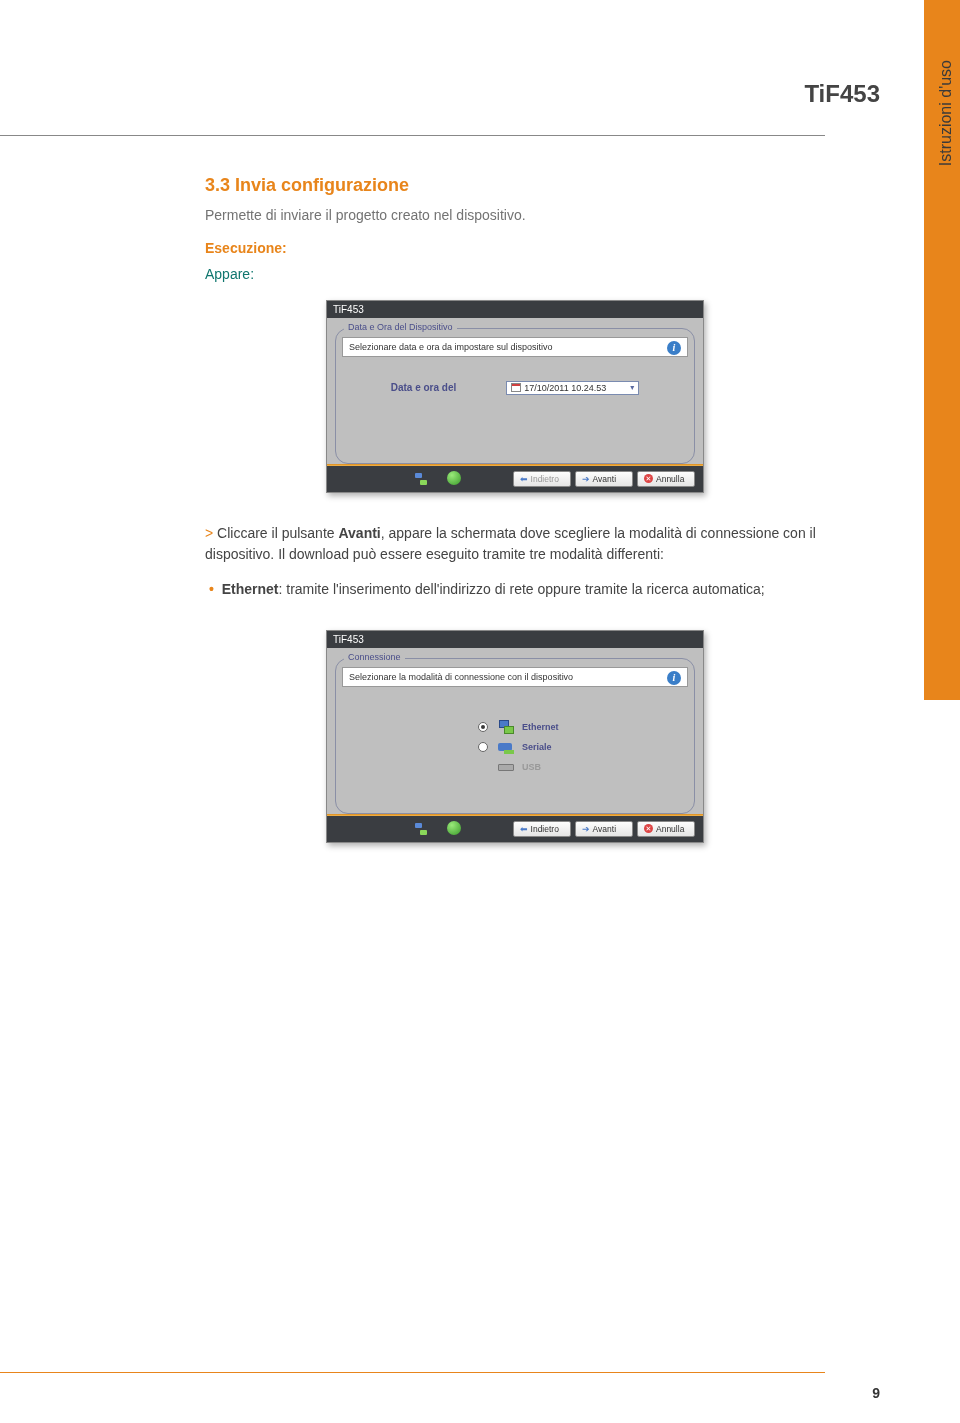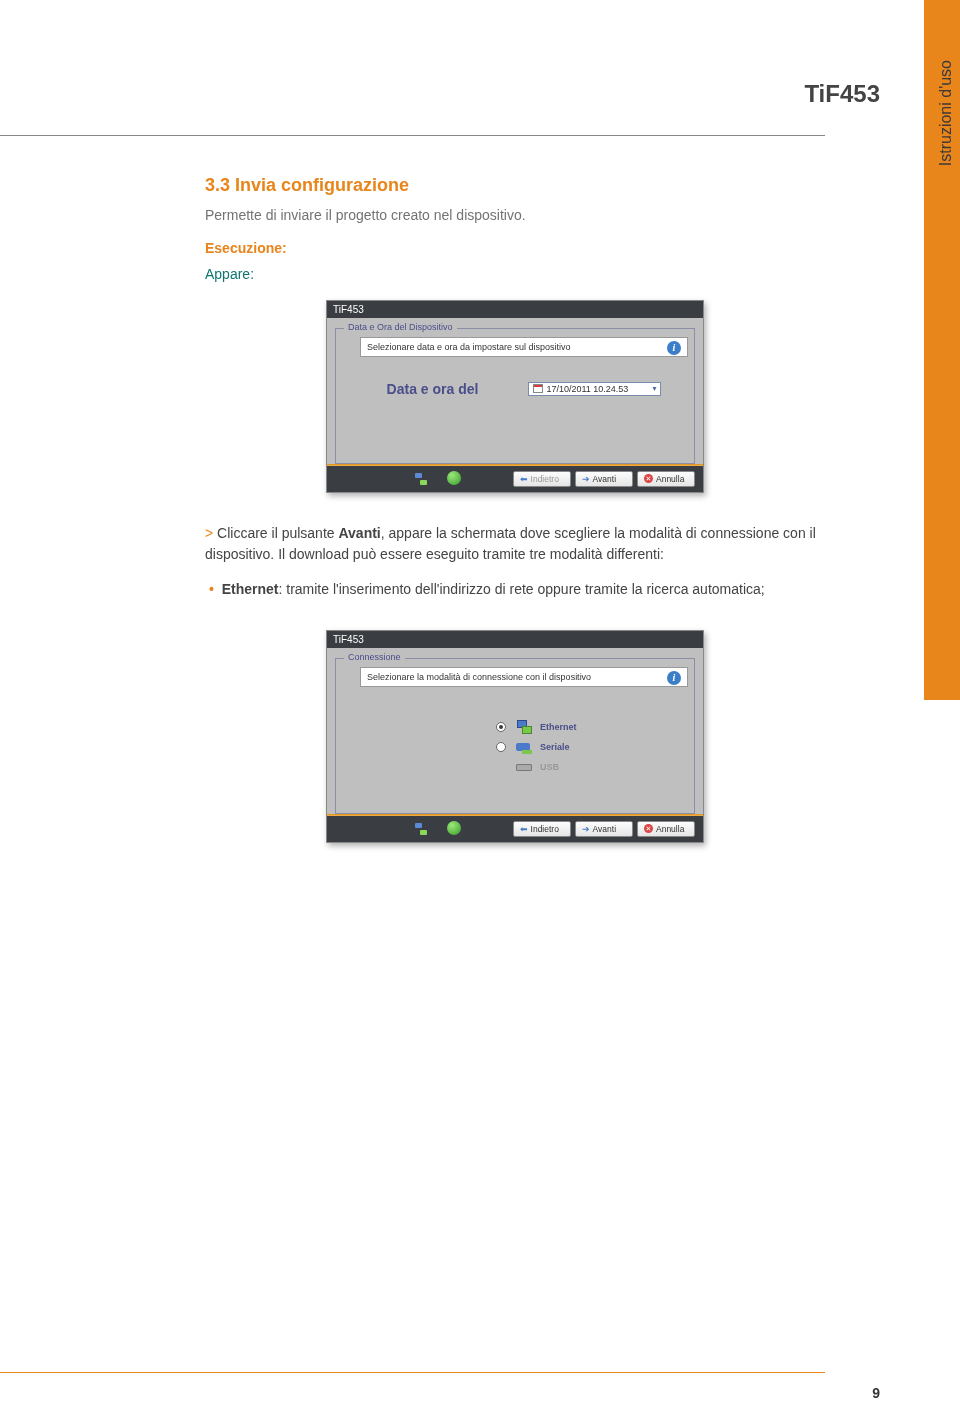--- a/index.html
+++ b/index.html
@@ -17,27 +17,27 @@
     .section-title { color: #e8851b; font-size: 18px; font-weight: bold; margin-bottom: 10px; }
     .section-intro { color: #737373; margin-bottom: 14px; line-height: 1.4; }
     .exec-label { color: #e8851b; font-weight: bold; }
     .step { color: #444; line-height: 1.5; margin-bottom: 2px; }
     .step .gt { color: #e8851b; }
     .appare { color: #0f766e; margin-top: 10px; margin-bottom: 18px; }
     
     .screenshot { width: 378px; margin: 0 auto 30px auto; background: #3a3d41; border: 1px solid #888; box-shadow: 2px 3px 6px rgba(0,0,0,0.3); }
     .ss-title { background: #3a3d41; color: #fff; font-size: 10px; padding: 3px 6px; }
     .ss-body { background: #bfbfbf; padding: 8px 8px 0 8px; position: relative; }
-    .ss-group { border: 1px solid #8a8fa6; border-radius: 0; padding: 8px 6px 6px 24px; margin-top: 2px; position: relative; }
+    .ss-group { border: 1px solid #8a8fa6; border-radius: 13px; padding: 8px 6px 6px 6px; margin-top: 2px; position: relative; }
     .ss-group-label { position: absolute; top: -7px; left: 8px; background: #bfbfbf; color: #4a4e8a; font-size: 9px; padding: 0 4px; }
     .ss-info-row { background: #fff; border: 1px solid #999; padding: 4px 6px; font-size: 9px; color: #333; position: relative; }
     .info-icon { position: absolute; right: 6px; top: 3px; width: 14px; height: 14px; background: #3a7ec8; border-radius: 50%; color: #fff; font-size: 10px; font-weight: bold; text-align: center; line-height: 14px; font-family: Georgia, serif; font-style: italic; }
     .ss-inner { background: #bfbfbf; padding: 24px 6px 40px 6px; min-height: 100px; }
     .date-row { display: flex; align-items: center; justify-content: center; gap: 50px; }
-    .date-label { color: #4a4e8a; font-size: 14px; font-weight: bold; }
+    .date-label { color: #4a4e8a; font-size: 10px; font-weight: bold; }
     .date-input { background: #fff; border: 1px solid #7a8bb0; font-size: 9px; padding: 1px 4px; width: 133px; display: inline-flex; align-items: center; gap: 3px; }
     .date-drop { color: #5a6aa0; font-size: 8px; margin-left: auto; }
     .cal-icon { width: 10px; height: 9px; background: #fff; border: 1px solid #888; position: relative; display: inline-block; }
     .cal-icon::before { content: ""; position: absolute; top: 0; left: 0; right: 0; height: 2px; background: #d04040; }
     
     .conn-body { background: #bfbfbf; padding: 30px 6px 30px 6px; }
     .conn-row { display: flex; align-items: center; gap: 8px; padding: 3px 0 3px 130px; }
     .radio { width: 10px; height: 10px; border: 1px solid #666; border-radius: 50%; background: #fff; display: inline-block; position: relative; }
     .radio.sel::after { content: ""; position: absolute; top: 2px; left: 2px; width: 4px; height: 4px; background: #3a3a3a; border-radius: 50%; }
     .conn-icon { width: 18px; height: 14px; display: inline-block; }

